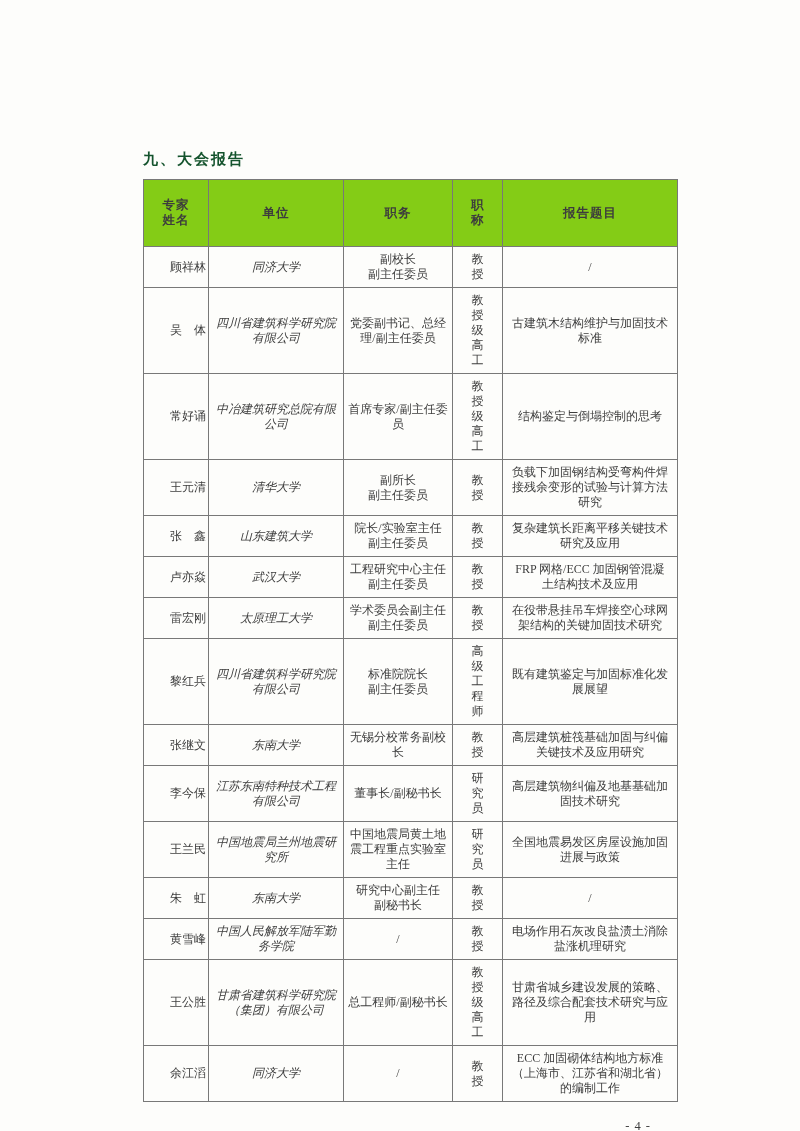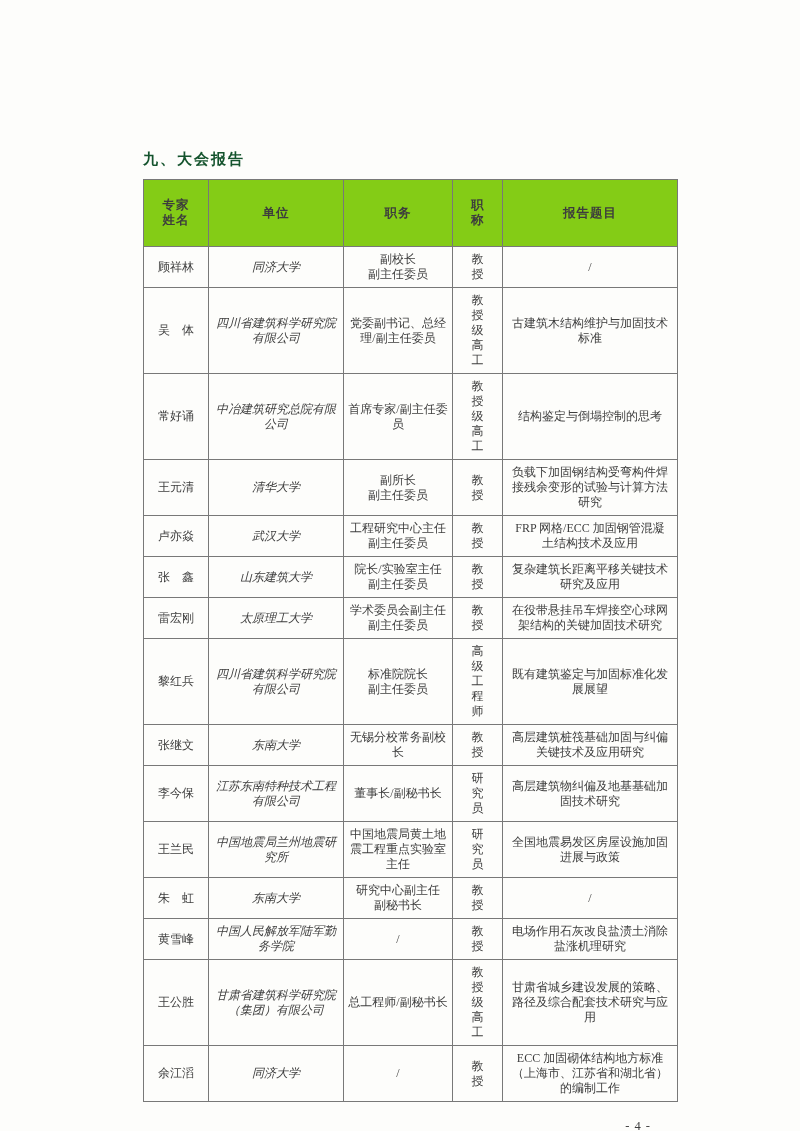--- a/index.html
+++ b/index.html
@@ -53,21 +53,21 @@
   }
   .report-table thead th {
     background: #84cc16;
     height: 28px;
     font-weight: bold;
     font-size: 12.5px;
     padding: 18px;
     letter-spacing: 1px;
   }
   .report-table td { padding: 5px 3px; }
-  .report-table td.col-name   { padding: 5px 2px; }
+  .report-table td.col-name   { padding: 5px 2px; text-align: right; }
   .report-table td.col-org    { padding: 5px 4px; font-style: italic; }
   .report-table td.col-position { padding: 5px 4px; text-align: center; }
   .report-table td.col-title  { padding: 5px 13px; }
   .report-table td.col-topic  { padding: 5px 9px; }
   .page-number {
     width: 534px;
     margin-top: 17px;
     text-align: right;
     padding-right: 26px;
     box-sizing: border-box;
@@ -125,34 +125,34 @@
         </tr>
         <tr>
           <td class="col-name">王元清</td>
           <td class="col-org">清华大学</td>
           <td class="col-position">副所长
 副主任委员</td>
           <td class="col-title">教　授</td>
           <td class="col-topic">负载下加固钢结构受弯构件焊接残余变形的试验与计算方法研究</td>
         </tr>
         <tr>
+          <td class="col-name">张　鑫</td>
+          <td class="col-org">山东建筑大学</td>
+          <td class="col-position">院长/实验室主任
+副主任委员</td>
+          <td class="col-title">教　授</td>
+          <td class="col-topic">复杂建筑长距离平移关键技术研究及应用</td>
+        </tr>
+        <tr>
           <td class="col-name">卢亦焱</td>
           <td class="col-org">武汉大学</td>
           <td class="col-position">工程研究中心主任
 副主任委员</td>
           <td class="col-title">教　授</td>
           <td class="col-topic">FRP 网格/ECC 加固钢管混凝土结构技术及应用</td>
-        </tr>
-        <tr>
-          <td class="col-name">张　鑫</td>
-          <td class="col-org">山东建筑大学</td>
-          <td class="col-position">院长/实验室主任
-副主任委员</td>
-          <td class="col-title">教　授</td>
-          <td class="col-topic">复杂建筑长距离平移关键技术研究及应用</td>
         </tr>
         <tr>
           <td class="col-name">雷宏刚</td>
           <td class="col-org">太原理工大学</td>
           <td class="col-position">学术委员会副主任
 副主任委员</td>
           <td class="col-title">教　授</td>
           <td class="col-topic">在役带悬挂吊车焊接空心球网架结构的关键加固技术研究</td>
         </tr>
         <tr>

